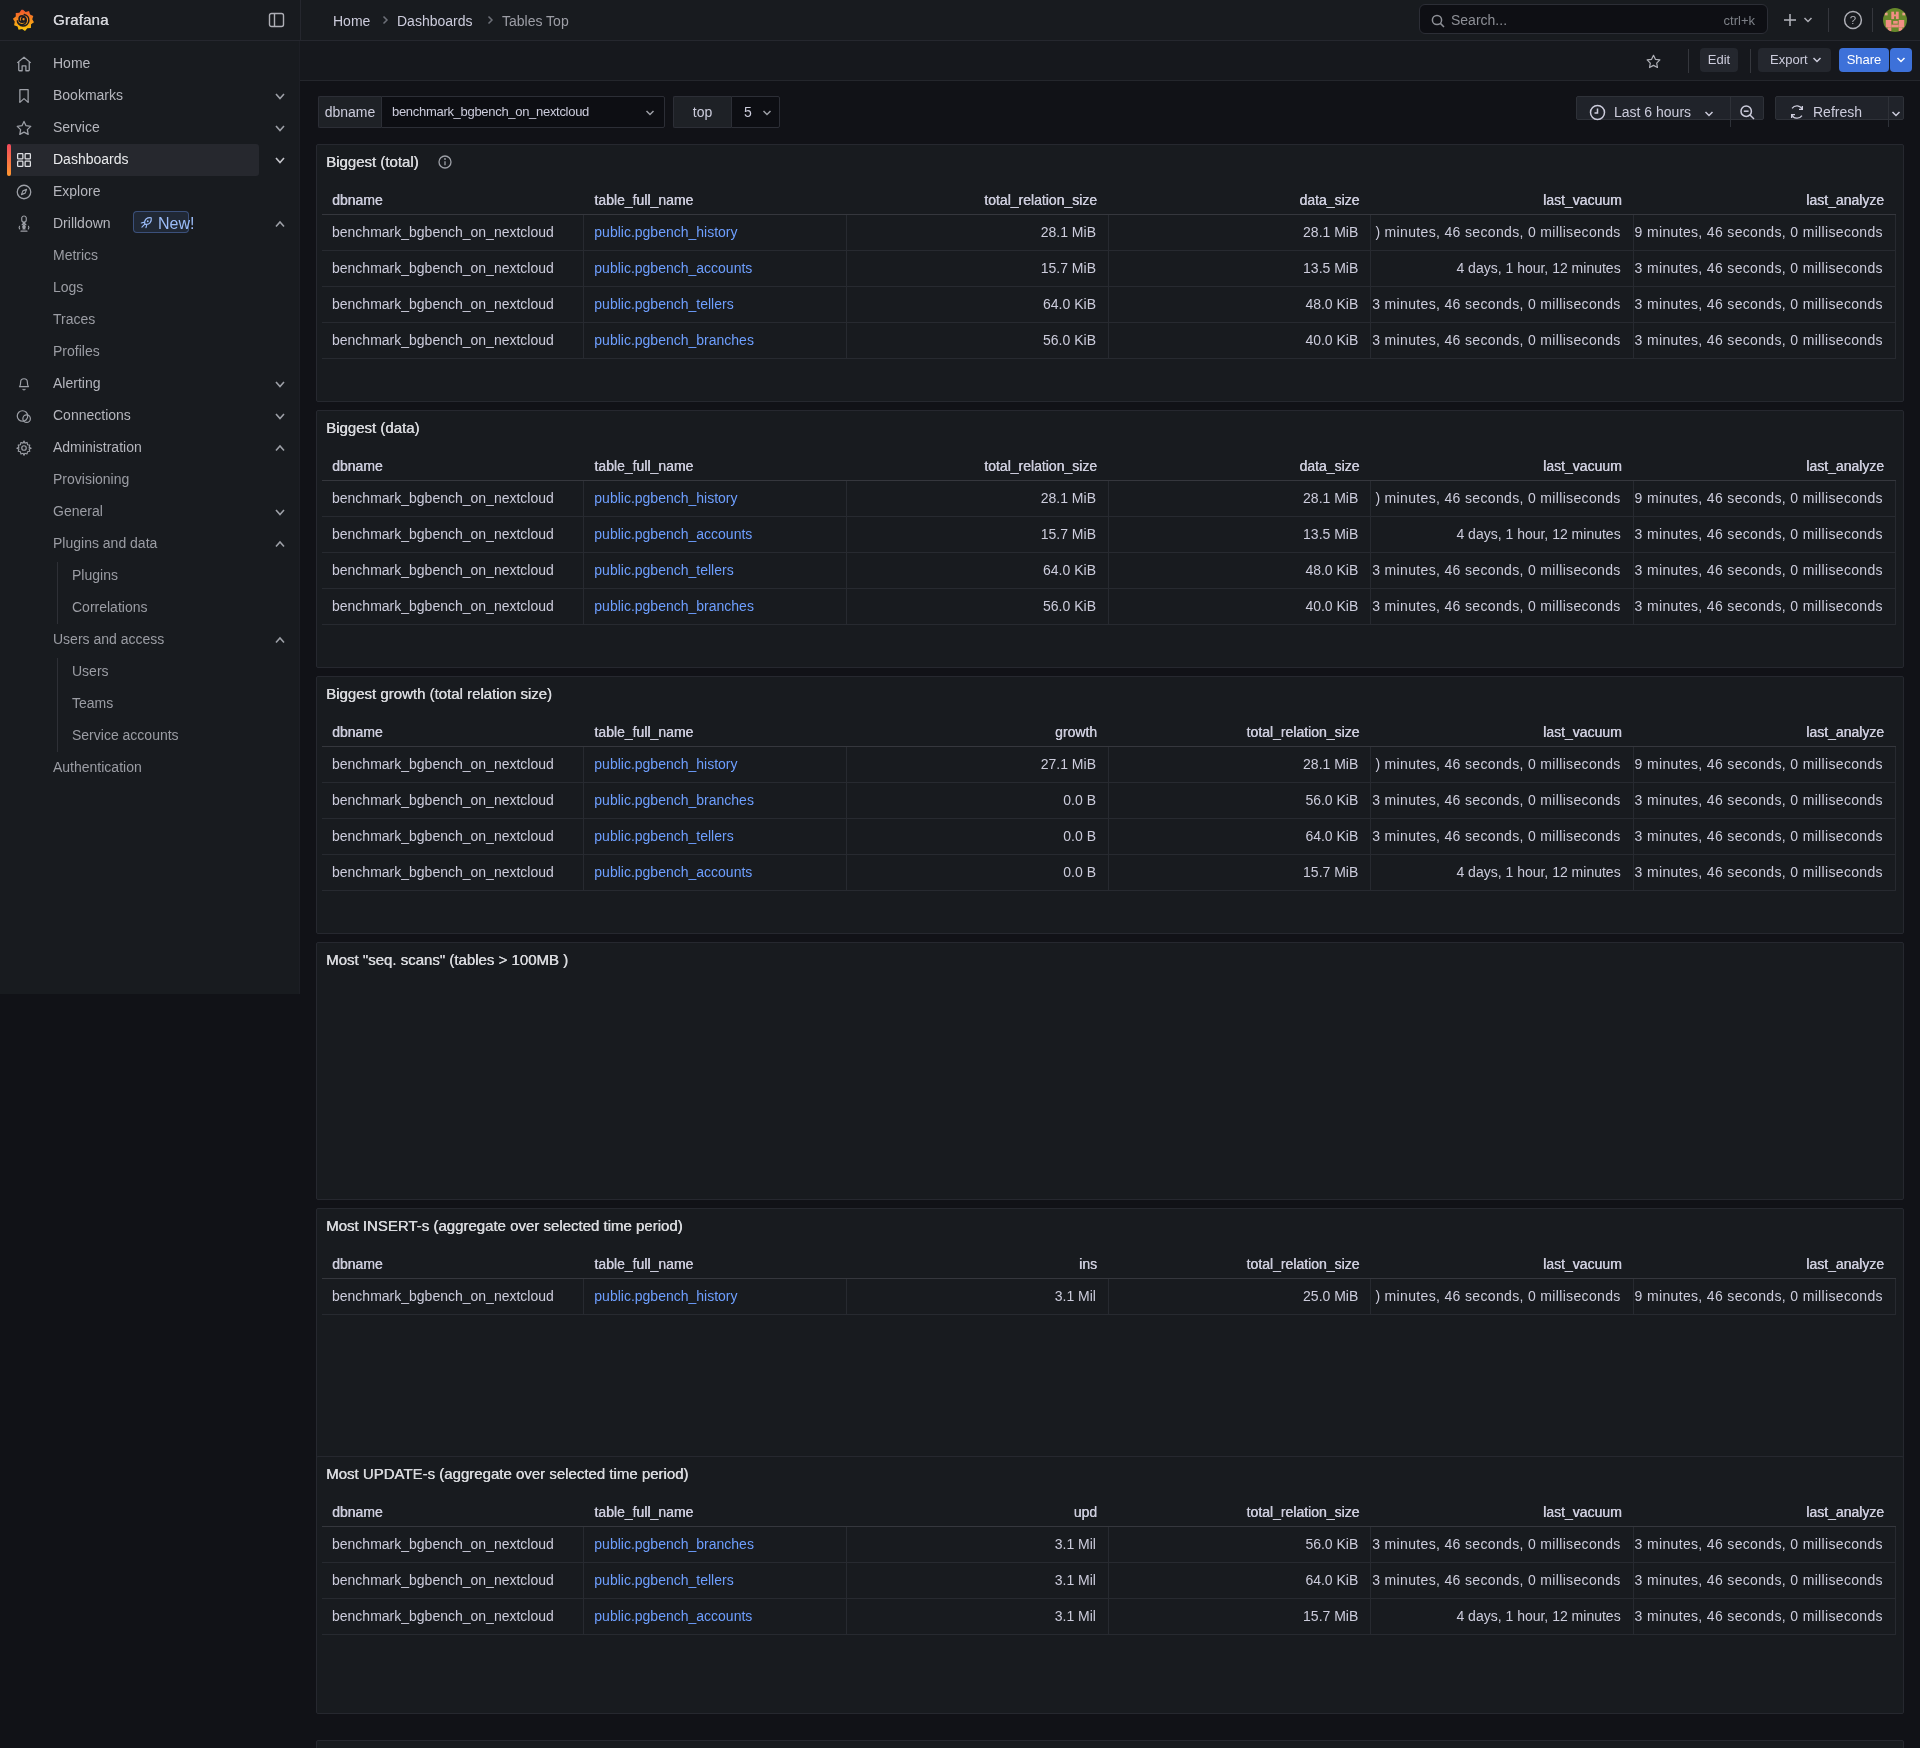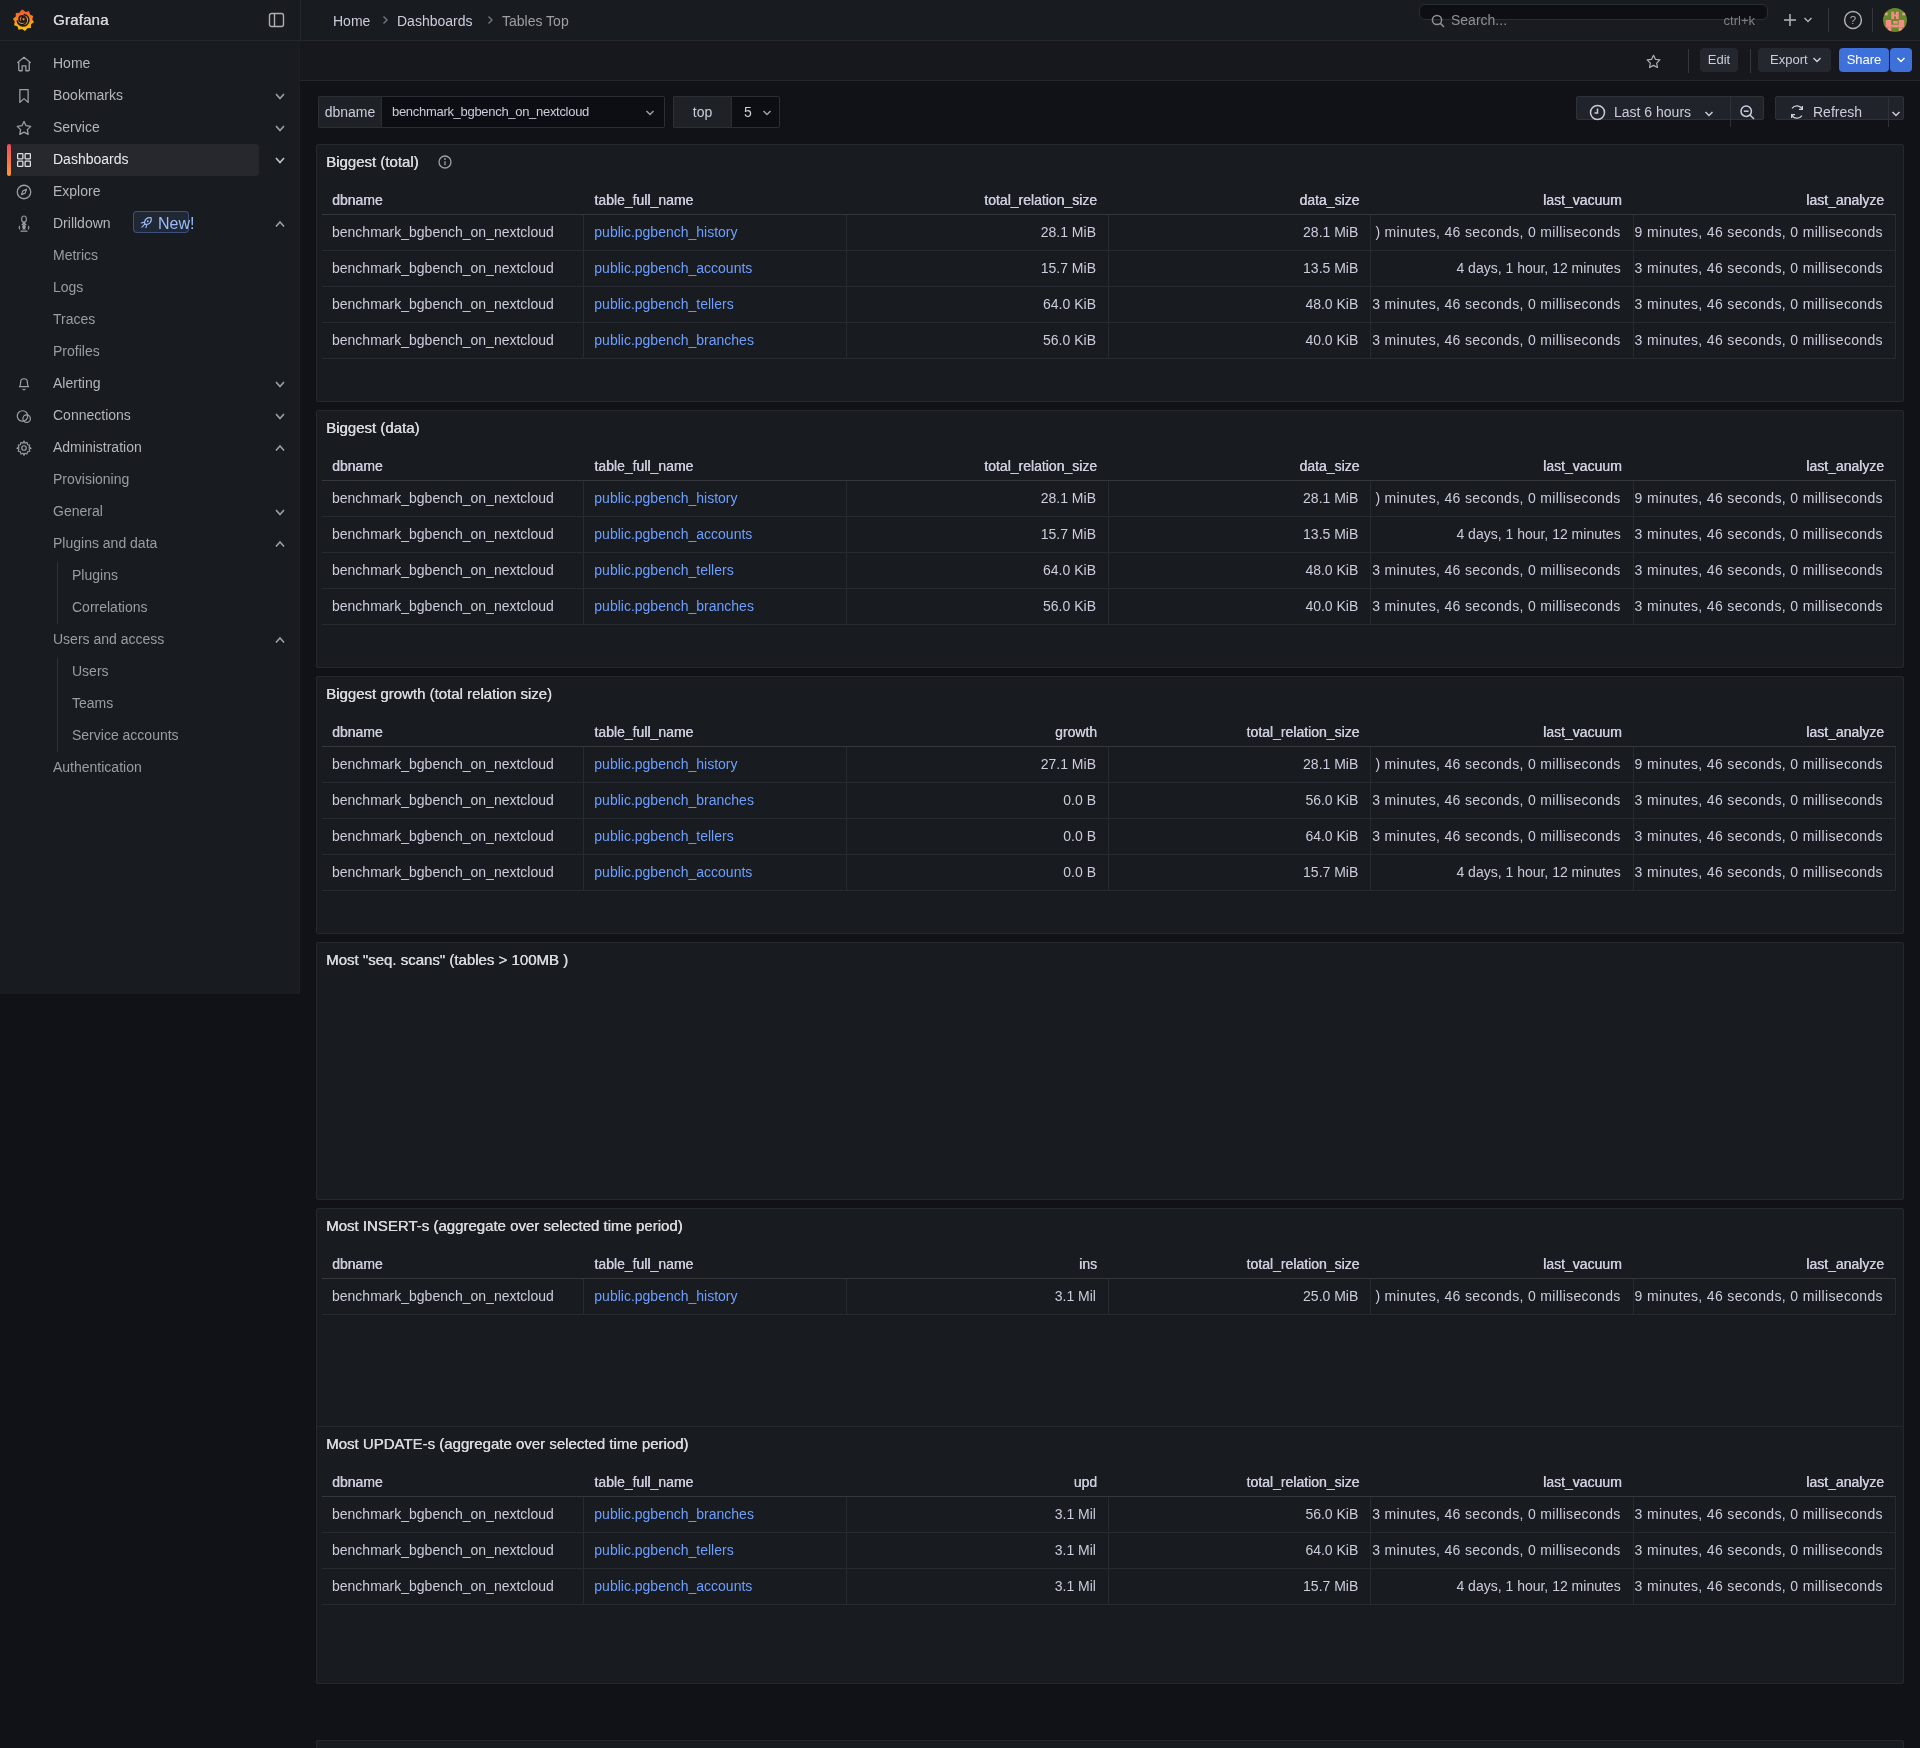--- a/index.html
+++ b/index.html
@@ -9,21 +9,21 @@
 
 
 #topbar { position:absolute; left:0; top:0; width:1920px; height:41px; background:#181b1f; border-bottom:1px solid #25272e; }
 #logo { position:absolute; left:12px; top:9px; width:22px; height:22px; }
 #brand { position:absolute; left:53px; top:11px; font-size:15px; font-weight:500; text-shadow:0.35px 0 0 currentColor; color:#d4d5da; letter-spacing:.2px; }
 #dockicon { position:absolute; left:268px; top:12px; width:17px; height:16px; }
 #tbsep { position:absolute; left:300px; top:0; width:1px; height:40px; background:#25272e; }
 .crumb { position:absolute; top:13px; font-size:14px; }
 .crumbchev { position:absolute; top:14px; width:12px; height:12px; }
 
-#search { position:absolute; left:1419px; top:4px; width:349px; height:16px; background:#0e0f14; border:1px solid #2c2e36; border-radius:6px; }
+#search { position:absolute; left:1419px; top:4px; width:349px; height:30px; background:#0e0f14; border:1px solid #2c2e36; border-radius:6px; }
 #search .ph { position:absolute; left:31px; top:7px; font-size:14px; color:#8e9097; }
 #search .kbd { position:absolute; right:12px; top:8px; font-size:13px; color:#7d8087; }
 
 .tb-ic { position:absolute; top:12px; }
 .vdiv { position:absolute; top:8px; width:1px; height:24px; background:#35373d; }
 
 
 #actionsrow { position:absolute; left:300px; top:41px; width:1620px; height:40px; background:#16181d; border-bottom:1px solid #24262c; }
 .btn { position:absolute; top:7px; height:24px; border-radius:4px; font-size:13px; color:#ccccdc; background:#24272e; line-height:24px; text-align:center; }
 #btn-edit { left:1400px; width:38px; }
@@ -514,21 +514,21 @@
       <div class="row">
           <div class="c">benchmark_bgbench_on_nextcloud</div>
           <div class="c link">public.pgbench_history</div>
           <div class="c r">3.1 Mil</div>
           <div class="c r">25.0 MiB</div>
           <div class="c r ls">) minutes, 46 seconds, 0 milliseconds</div>
           <div class="c r ls">9 minutes, 46 seconds, 0 milliseconds</div>
         </div>
     </div>
   </div>
-  <div class="panel" style="top:1426px;" id="p6">
+  <div class="panel" style="top:1456px;" id="p6">
     <div class="ptitle">Most UPDATE-s (aggregate over selected time period)</div>
     <div class="tbl">
       <div class="hrow">
           <div class="hc">dbname</div>
           <div class="hc">table_full_name</div>
           <div class="hc hr2">upd</div>
           <div class="hc hr2">total_relation_size</div>
           <div class="hc hr2">last_vacuum</div>
           <div class="hc hr2">last_analyze</div>
         </div>

